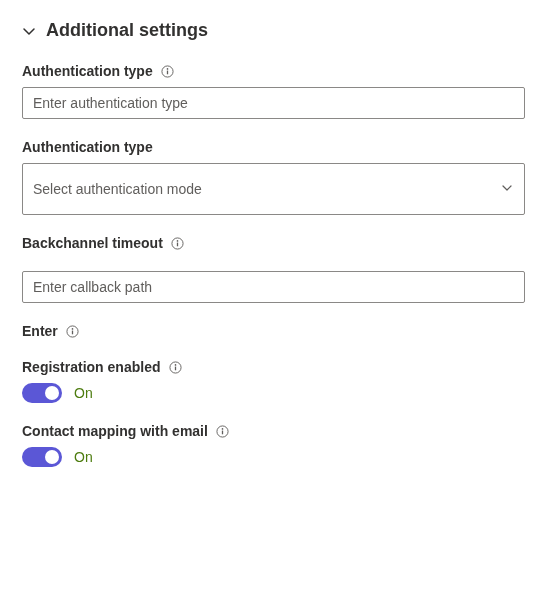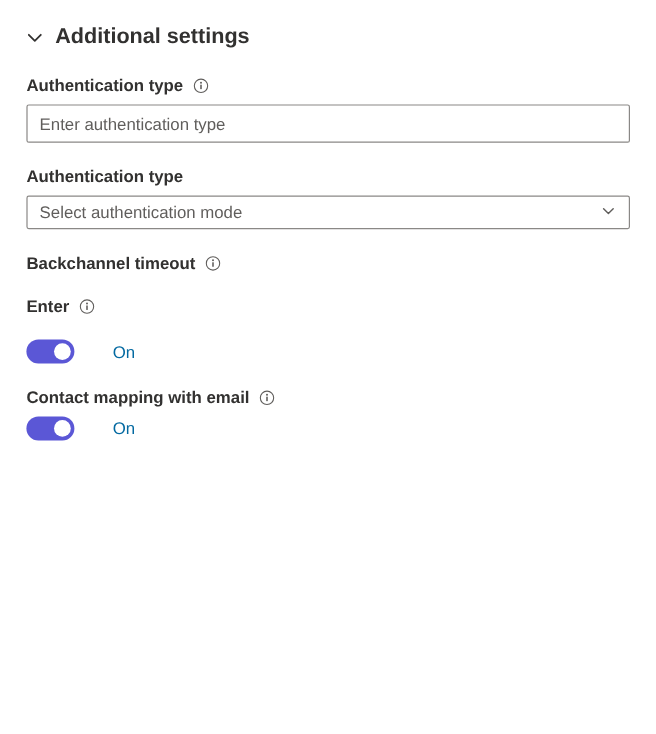--- a/index.html
+++ b/index.html
@@ -67,21 +67,21 @@
     background: #ffffff;
     outline: none;
   }
   .text-input::placeholder { color: #605e5c; }
   .select-wrap {
     position: relative;
     width: 100%;
   }
   .select-input {
     width: 100%;
-    height: 28px;
+    height: 52px;
     border: 1px solid #8a8886;
     border-radius: 2px;
     padding: 0 34px 0 10px;
     font-size: 14px;
     font-family: inherit;
     color: #605e5c;
     background: #ffffff;
     outline: none;
     appearance: none;
     -webkit-appearance: none;
@@ -113,22 +113,21 @@
     position: absolute;
     width: 14px;
     height: 14px;
     background: #ffffff;
     border-radius: 50%;
     top: 3px;
     right: 3px;
   }
   .toggle-label {
     font-size: 14px;
-    color: #0369a1;
-    margin-left: 20px;
+    color: #4d7c0f;
   }
 </style>
 </head>
 <body>
 
 <div class="section-header">
   <span class="chevron">
     <svg width="14" height="14" viewBox="0 0 14 14">
         <path d="M2 5 L7 10 L12 5" fill="none" stroke="#323130" stroke-width="1.5" stroke-linecap="round" stroke-linejoin="round"></path>
       </svg>
@@ -173,36 +172,47 @@
       <svg width="13" height="13" viewBox="0 0 14 14">
           <circle cx="7" cy="7" r="6" fill="none" stroke="#605e5c" stroke-width="1"></circle>
           <circle cx="7" cy="4.2" r="0.9" fill="#605e5c"></circle>
           <rect x="6.3" y="6" width="1.4" height="4" fill="#605e5c"></rect>
         </svg>
     </span>
   </div>
 </div>
 
 <div class="field">
+  <input type="text" class="text-input" placeholder="Enter callback path" style="">
 </div>
 
 <div class="field">
   <div class="field-label-row">
     <span class="field-label">Enter</span>
     <span class="info-icon">
       <svg width="13" height="13" viewBox="0 0 14 14">
           <circle cx="7" cy="7" r="6" fill="none" stroke="#605e5c" stroke-width="1"></circle>
           <circle cx="7" cy="4.2" r="0.9" fill="#605e5c"></circle>
           <rect x="6.3" y="6" width="1.4" height="4" fill="#605e5c"></rect>
         </svg>
     </span>
   </div>
 </div>
 
 <div class="field">
+  <div class="field-label-row">
+    <span class="field-label">Registration enabled</span>
+    <span class="info-icon">
+      <svg width="13" height="13" viewBox="0 0 14 14">
+          <circle cx="7" cy="7" r="6" fill="none" stroke="#605e5c" stroke-width="1"></circle>
+          <circle cx="7" cy="4.2" r="0.9" fill="#605e5c"></circle>
+          <rect x="6.3" y="6" width="1.4" height="4" fill="#605e5c"></rect>
+        </svg>
+    </span>
+  </div>
   <div class="toggle-row">
     <div class="toggle">
       <div class="toggle-knob"></div>
     </div>
     <span class="toggle-label">On</span>
   </div>
 </div>
 
 <div class="field">
   <div class="field-label-row">

